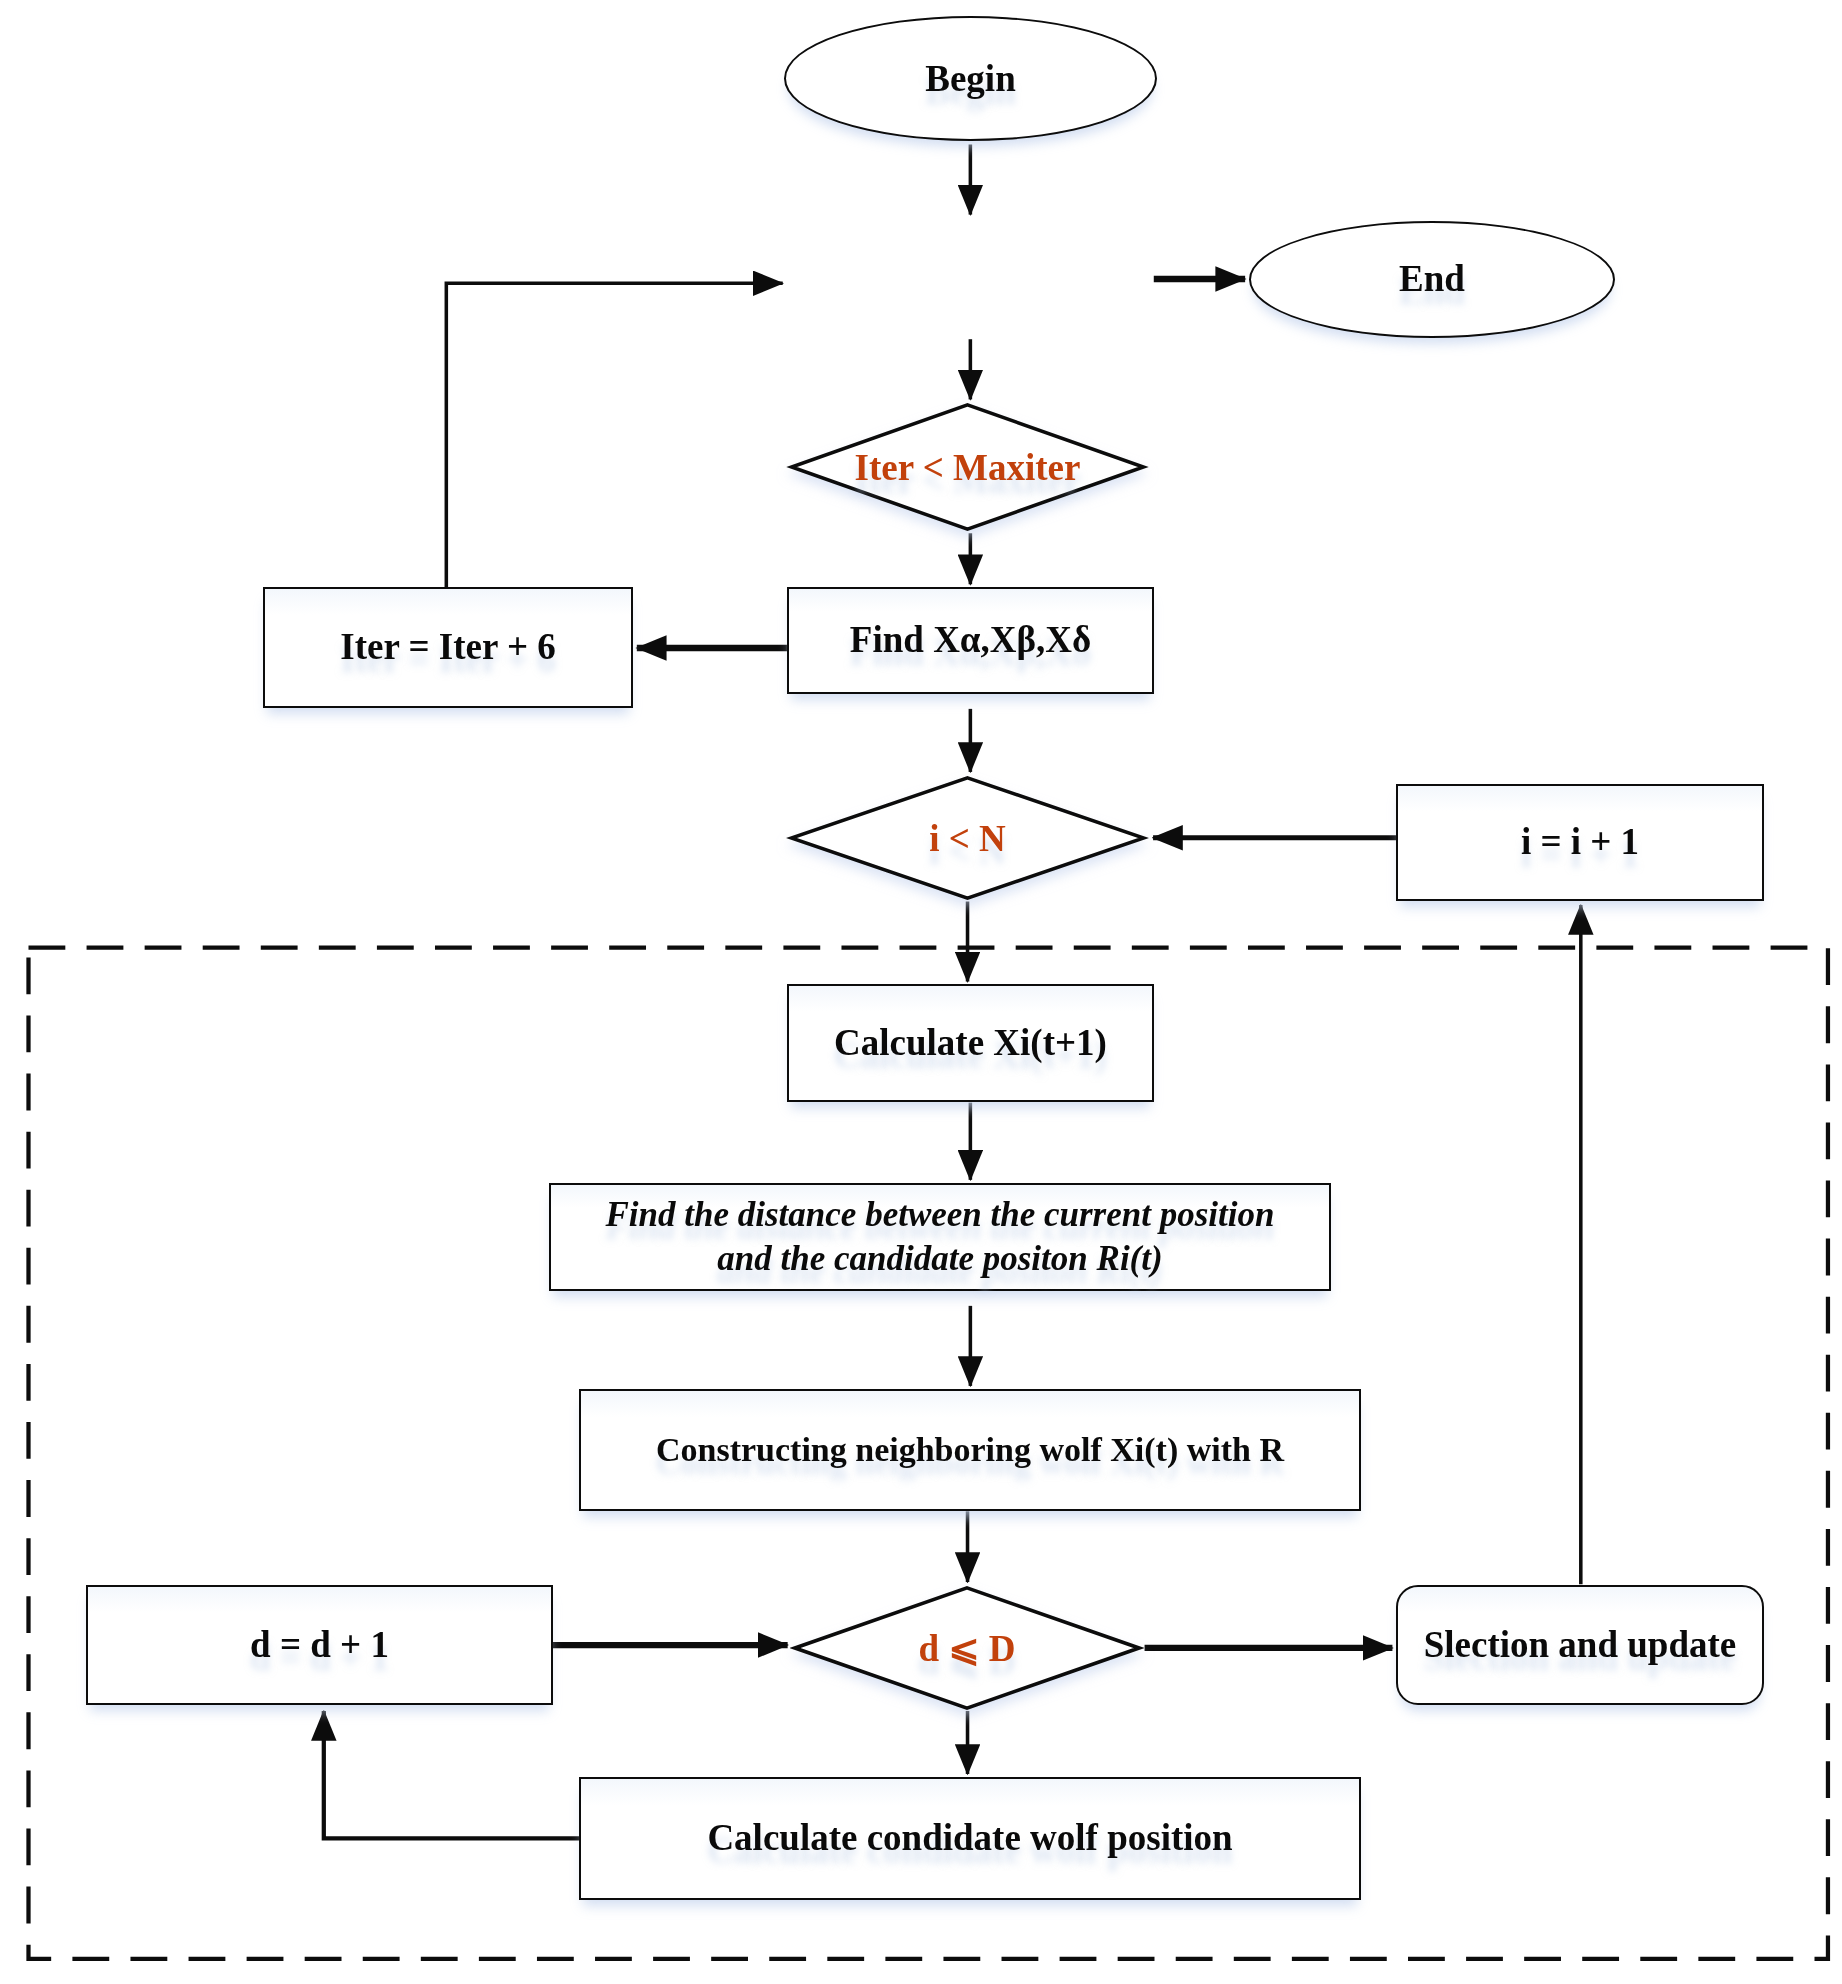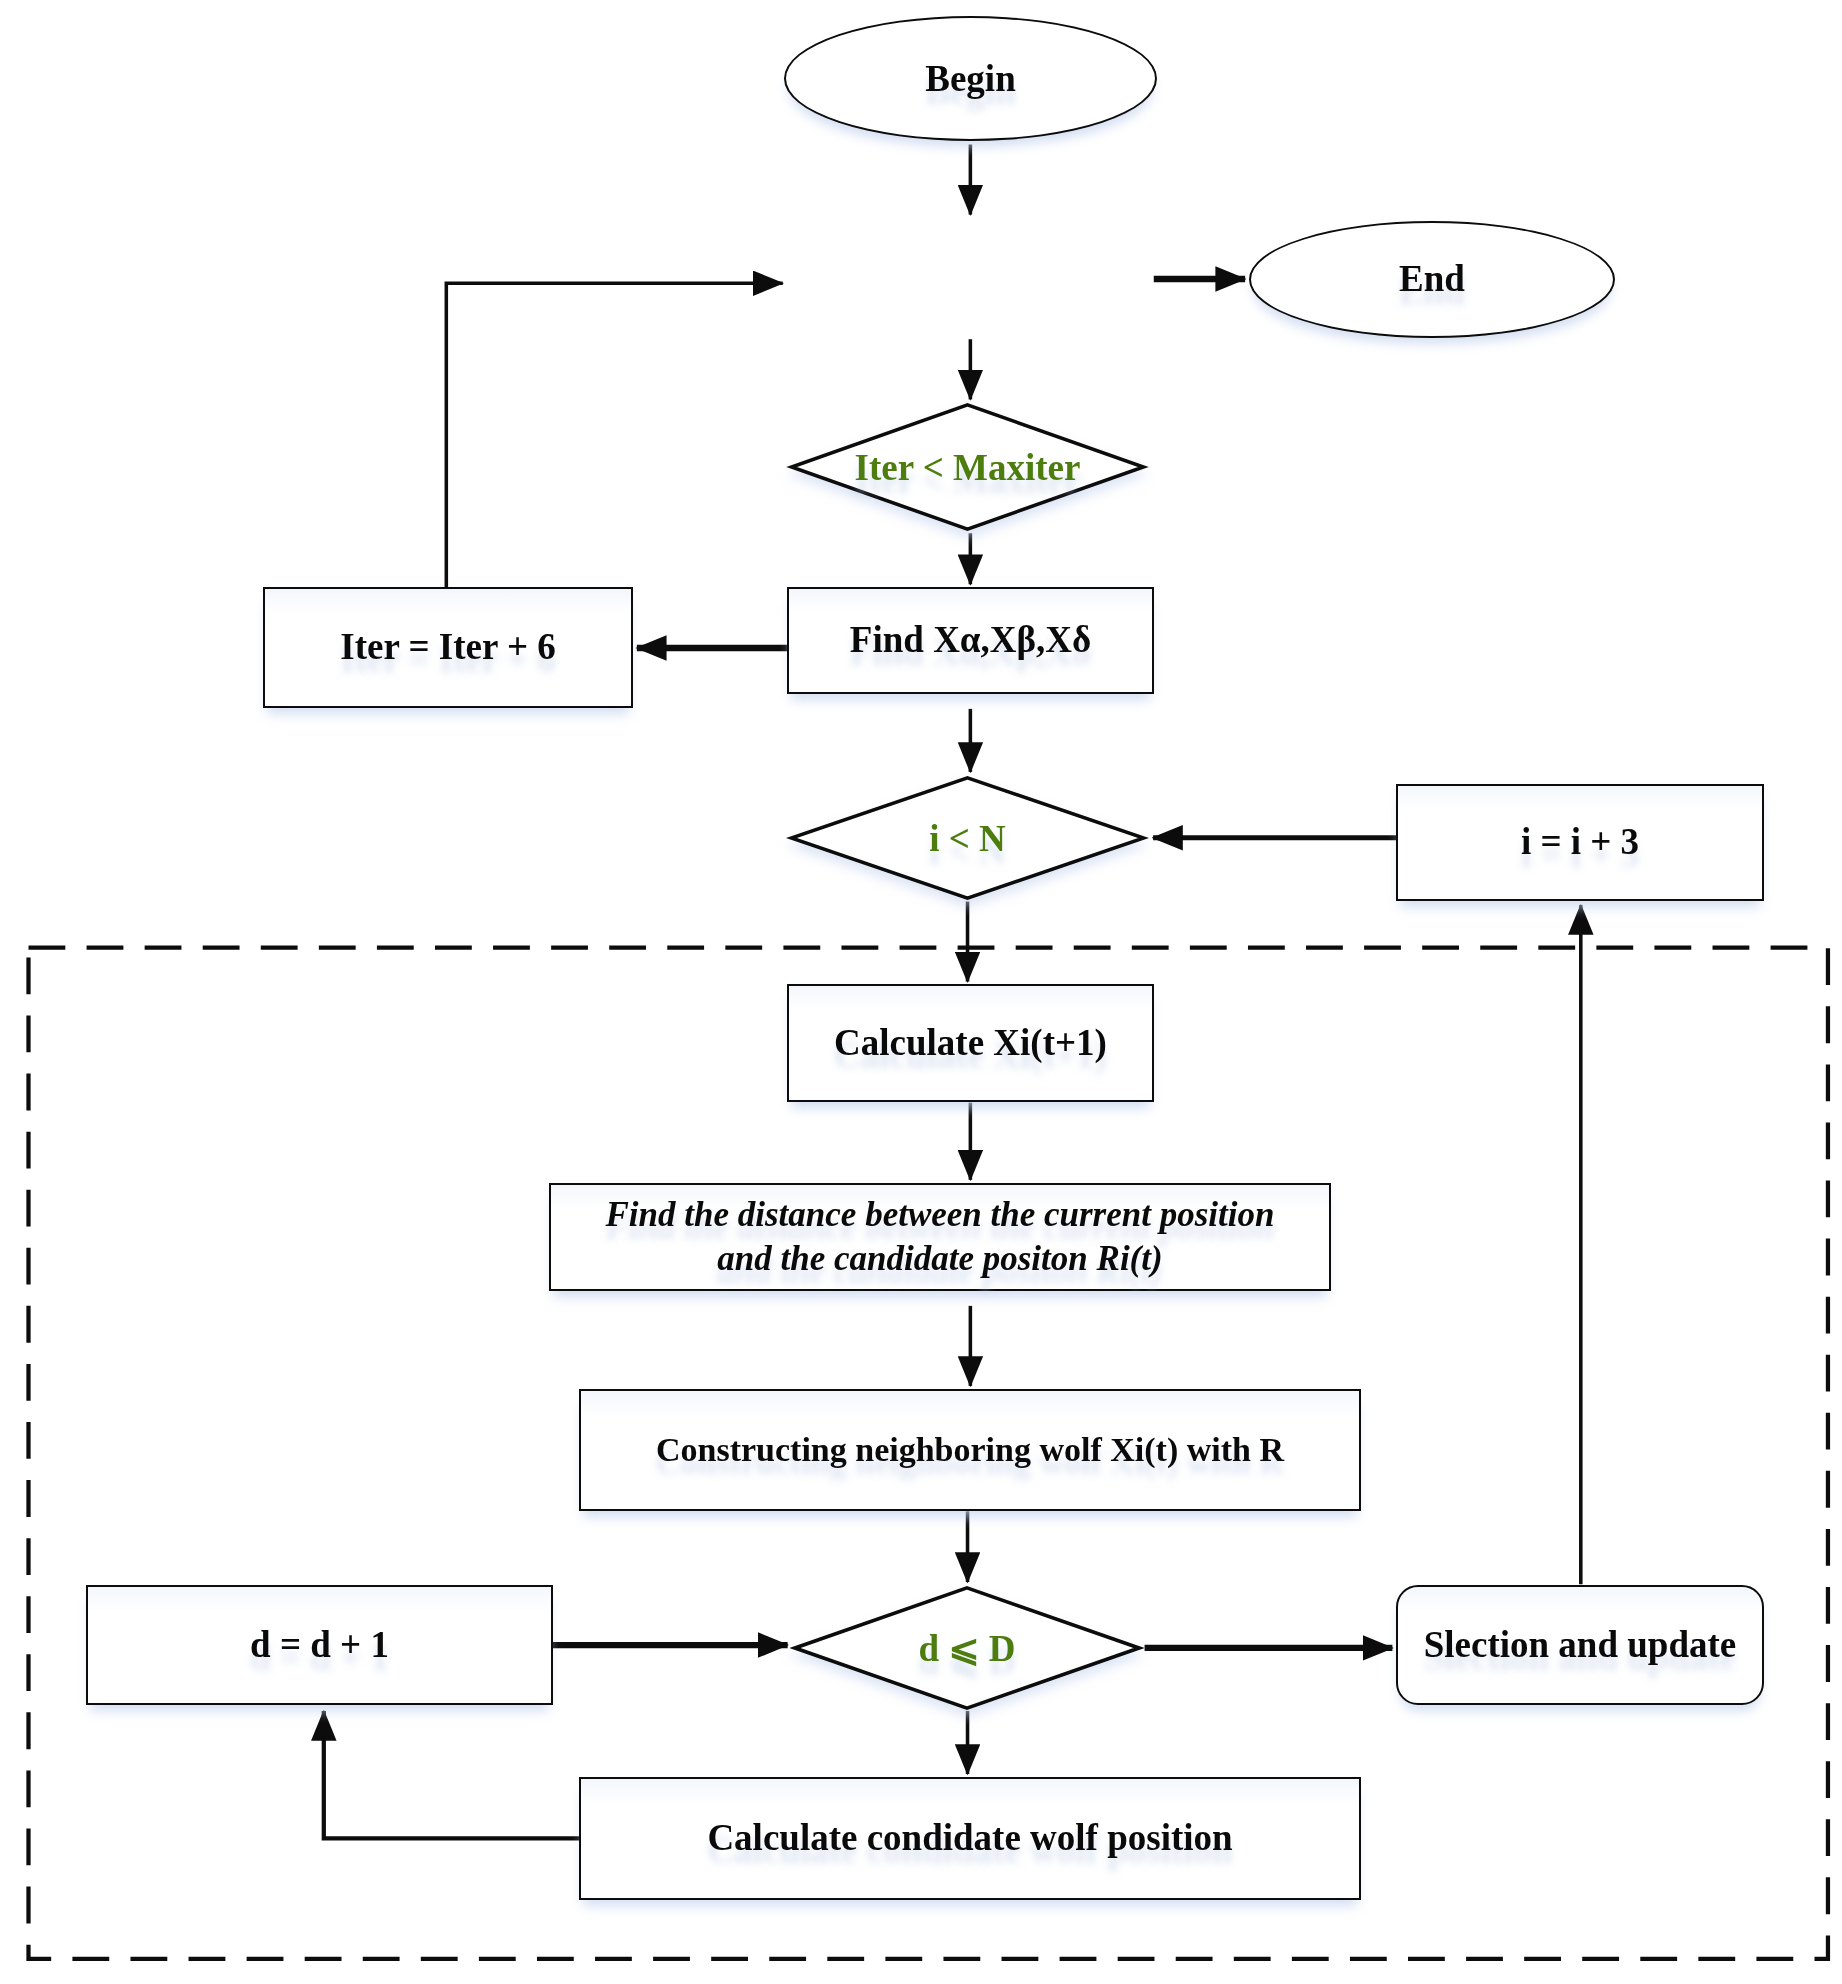--- a/index.html
+++ b/index.html
@@ -60,21 +60,21 @@
     display: block;
     filter: drop-shadow(0 7px 5.7px rgba(198,212,238,0.6));
   }
   .diamond .dlabel {
     position: absolute;
     left: 0; top: 0;
     width: 100%; height: 100%;
     display: flex;
     align-items: center;
     justify-content: center;
-    color: #4d7c0f;
+    color: #c2410c;
     font-weight: 700;
     font-size: 37px;
     white-space: nowrap;
     text-shadow: 0 12.7px 7px rgba(188,205,232,0.5);
   }
 </style>
 </head>
 <body>
 
 <div class="stage">
@@ -132,21 +132,21 @@
   </div>
 
   <div class="diamond" style="left:786px; top:775px; width:363px; height:126px;">
     <svg width="363" height="126" viewBox="0 0 512 178">
       <polygon points="256,4 505,89 256,174 7,89" fill="#ffffff" stroke="#0c0c0c" stroke-width="5"></polygon>
     </svg>
     <div class="dlabel">i &lt; N</div>
   </div>
 
   <div class="node" style="left:1396px; top:784px; width:368px; height:117px;">
-    <span>i = i + 3</span>
+    <span>i = i + 1</span>
   </div>
 
   <div class="node" style="left:787px; top:984px; width:367px; height:118px;">
     <span>Calculate Xi(t+1)</span>
   </div>
 
   <div class="node twoline" style="left:549px; top:1183px; width:782px; height:108px;font-style:italic;">
     <div>
       <span>Find the distance between the current position</span>
       <span>and the candidate positon Ri(t)</span>

